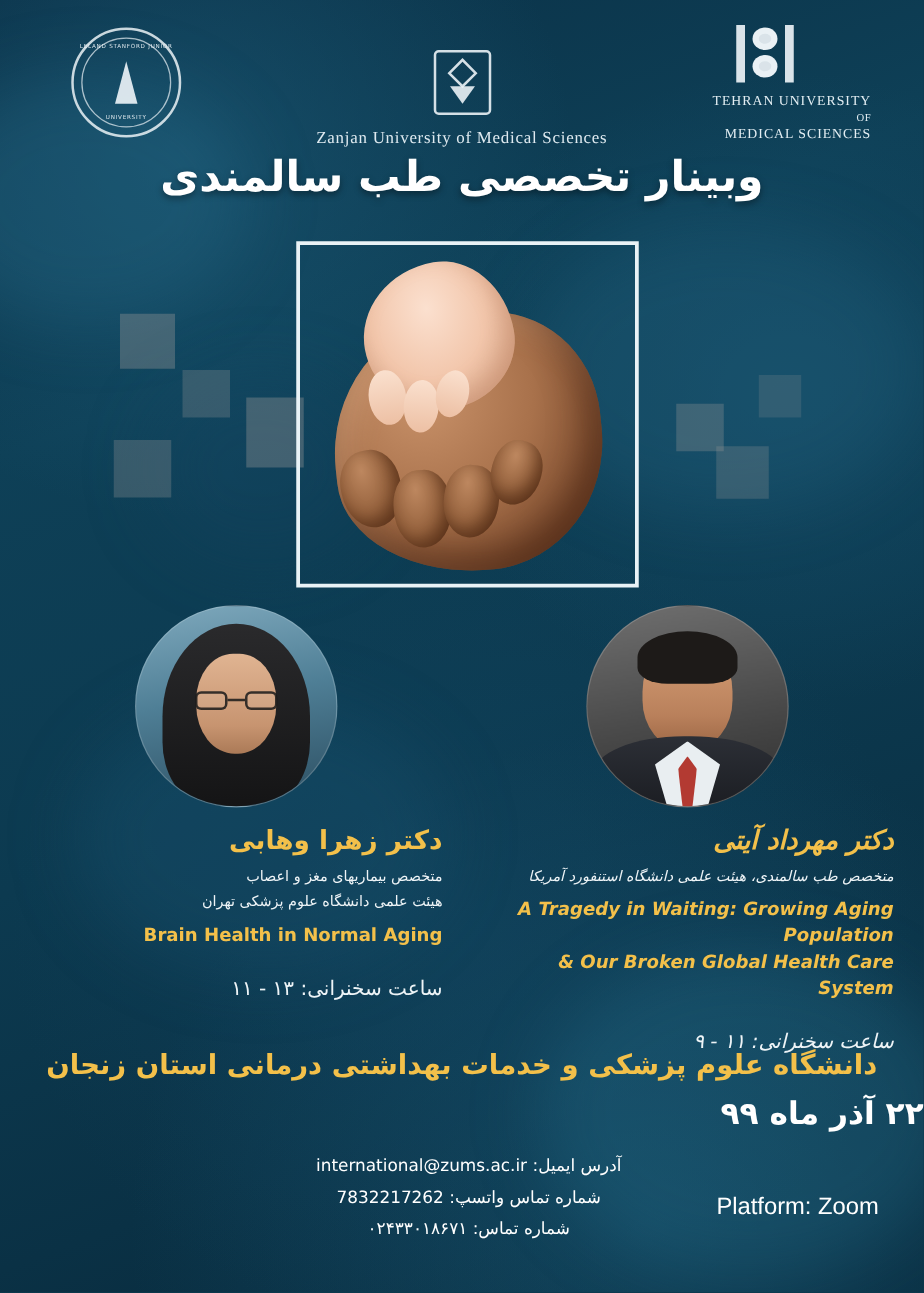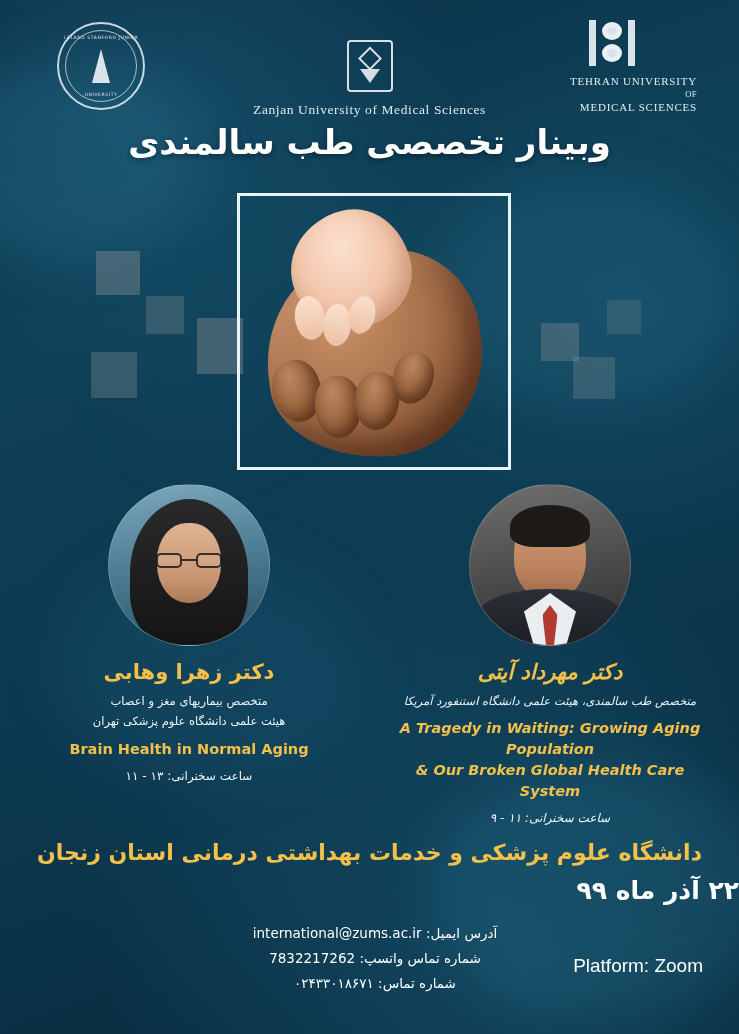--- a/index.html
+++ b/index.html
@@ -238,21 +238,21 @@
   .speakers {
     position: absolute;
     top: 484px;
     left: 0;
     width: 100%;
     height: 330px;
   }
   .speaker {
     position: absolute;
     width: 330px;
-    text-align: center;
+    text-align: right;
   }
   .speaker.right { right: 24px; font-style: italic; }
   .speaker.left  { left: 24px; }
 
   .avatar {
     width: 162px;
     height: 162px;
     border-radius: 50%;
     margin: 0 auto 14px;
     overflow: hidden;
@@ -361,23 +361,23 @@
   }
   .sp-topic {
     direction: ltr;
     font-size: 14.5px;
     font-weight: bold;
     color: #f3c04a;
     line-height: 1.45;
     margin-top: 8px;
   }
   .sp-time {
-    font-size: 12px;
+    font-size: 16px;
     color: #eef4f7;
-    margin-top: 9px;
+    margin-top: 21px;
   }
 
   
   .org-line {
     position: absolute;
     top: 840px;
     left: 0; right: 0;
     text-align: center;
     font-size: 22px;
     font-weight: bold;

